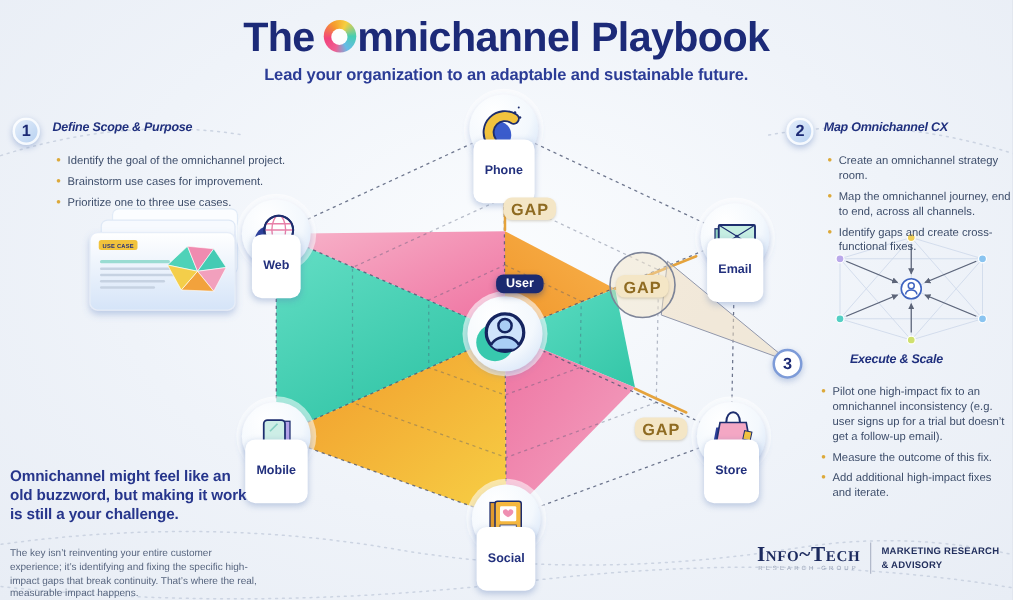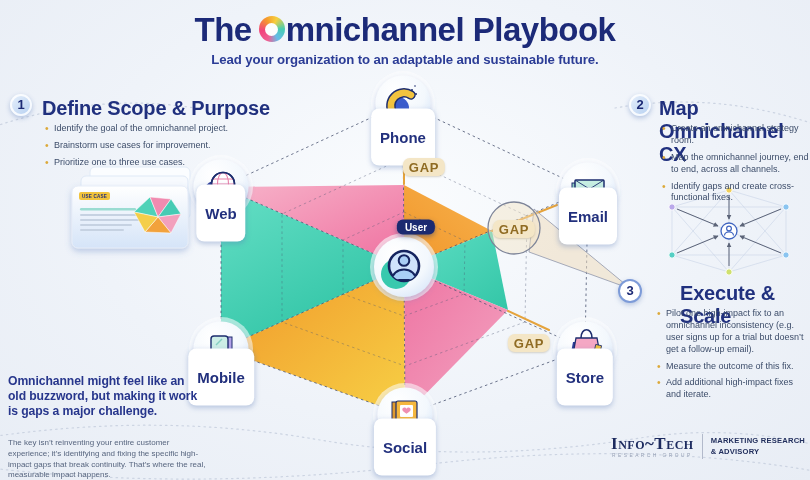--- a/index.html
+++ b/index.html
@@ -17,28 +17,28 @@
     background:conic-gradient(from 200deg,#ef5f92,#f2437c 60deg,#f59a2c 130deg,#f6cf3f 185deg,#47cdb2 250deg,#66bbe8 310deg,#ef5f92 360deg);}
   .logo-o::after{content:"";position:absolute;left:6.5px;top:6.5px;width:13px;height:13px;border-radius:50%;background:#fdfdfd;}
   .subtitle{top:52px;left:0;right:0;text-align:center;font-weight:700;font-size:13.2px;color:#2b3c96;letter-spacing:-0.1px;}
 
   
   .badge{width:22px;height:22px;border-radius:50%;text-align:center;line-height:22px;
     font-weight:700;font-size:13px;color:#1c2a75;
     background:linear-gradient(135deg,#eaf2fc,#b3cef0);
     box-shadow:inset 0 0 0 2px rgba(255,255,255,.85), 0 2px 5px rgba(100,130,190,.45);}
   .badge.outline{background:#ffffff;box-shadow:0 2px 5px rgba(100,130,190,.4);border:2px solid #7d9bd8;width:20px;height:20px;line-height:20px;}
-  .sec-h{font-weight:700;font-size:20px;color:#20307e;letter-spacing:-0.2px;}
+  .sec-h{font-weight:700;font-size:10px;color:#20307e;letter-spacing:-0.2px;font-style:italic;}
   ul.bullets{list-style:none;margin:0;padding:0;font-size:9px;line-height:1.32;color:#3d4d6a;}
   ul.bullets li{position:relative;margin:0 0 5px 10px;}
   ul.bullets li::before{content:"•";color:#dca93a;position:absolute;left:-9px;top:-1px;font-size:1.15em;}
 
   
   .pill{position:absolute;transform:translate(-50%,-50%);background:#ffffff;border-radius:8px;
-    padding:20px 9px;font-size:15px;font-weight:700;color:#22307d;white-space:nowrap;
+    padding:20px 9px;font-size:10px;font-weight:700;color:#22307d;white-space:nowrap;
     box-shadow:0 2px 5px rgba(90,120,180,.35);}
   .pill-dark{position:absolute;transform:translate(-50%,-50%);background:#1b2a70;color:#ffffff;
     border-radius:6px;padding:2px 8px;font-size:10px;font-weight:700;white-space:nowrap;
     box-shadow:0 2px 5px rgba(40,60,120,.5);}
   .gap{position:absolute;transform:translate(-50%,-50%);background:#f4e6c6;color:#8f6b22;
     border-radius:7px;padding:1.5px 6px;font-size:13px;font-weight:700;letter-spacing:.7px;
     box-shadow:0 1px 2px rgba(120,100,50,.25);}
   .chip{position:absolute;background:#f1c33c;border-radius:2px;color:#24307c;font-weight:700;
     font-size:4.6px;letter-spacing:.2px;text-align:center;padding:1.5px 3px;}
 
@@ -339,24 +339,24 @@
 <div class="ov pill" style="left:221px;top:377px;">Mobile</div>
 <div class="ov pill" style="left:221px;top:213px;">Web</div>
 <div class="ov pill-dark" style="left:404px;top:227px;margin-left:12px;">User</div>
 
 <div class="ov gap" style="left:424px;top:167px;">GAP</div>
 <div class="ov gap" style="left:514px;top:229px;">GAP</div>
 <div class="ov gap" style="left:529px;top:343px;">GAP</div>
 
 <div class="ov chip" style="left:79px;top:192px;">USE CASE</div>
 
-<div class="ov challenge-h" style="left:8px;top:374px;width:196px;">Omnichannel might feel like an old buzzword, but making it work is gaps a major challenge.</div>
+<div class="ov challenge-h" style="left:8px;top:374px;width:196px;">Omnichannel might feel like an old buzzword, but making it work is still a your challenge.</div>
 <div class="ov challenge-b" style="left:8px;top:438px;width:198px;">The key isn’t reinventing your entire customer experience; it’s identifying and fixing the specific high-impact gaps that break continuity. That’s where the real, measurable impact happens.</div>
 
-<div class="ov brand" style="left:600px;top:434px;width:205px;">
+<div class="ov brand" style="left:600px;top:434px;width:205px;justify-content:center;">
   <div>
     <div class="brand-name">Info~Tech</div>
     <div class="brand-sub">RESEARCH GROUP</div>
   </div>
   <div class="brand-div"></div>
   <div class="brand-tag">
     <div>MARKETING RESEARCH</div>
     <div>&amp; ADVISORY</div>
   </div>
 </div>

